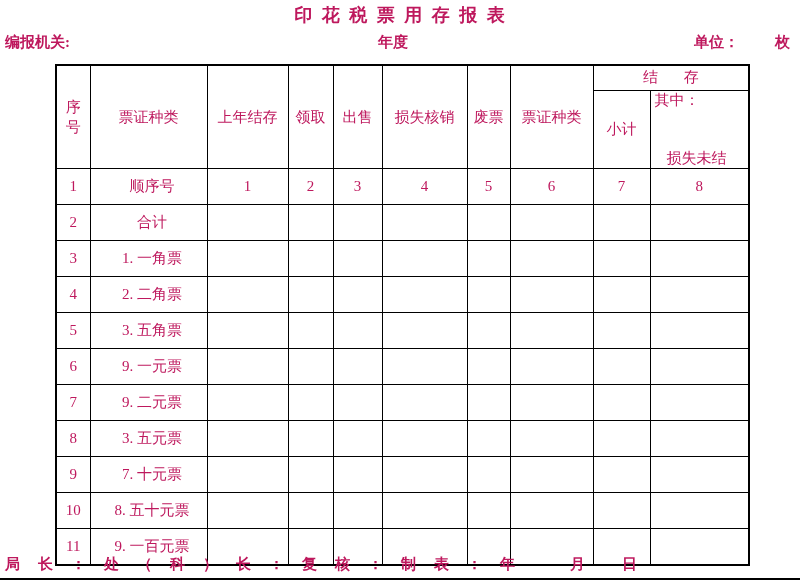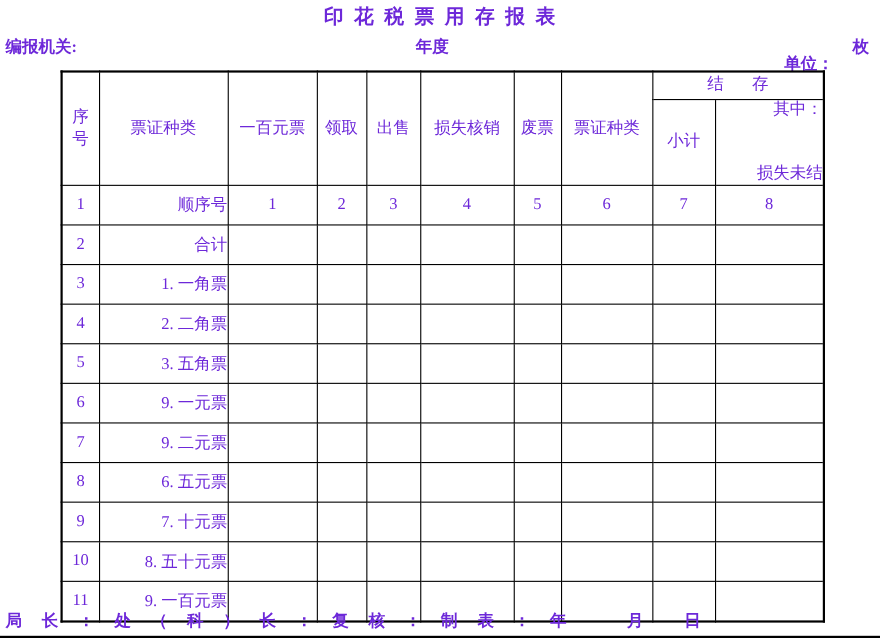--- a/index.html
+++ b/index.html
@@ -1,34 +1,34 @@
 <!DOCTYPE html>
 <html><head>
 <meta charset="utf-8">
 <style>
   * { margin:0; padding:0; box-sizing:border-box; }
   html,body { background:#ffffff; }
   .page {
     position:relative;
     width:800px; height:583px;
     background:#ffffff;
-    color:#6d28d9;
+    color:#be185d;
     font-family:"Liberation Serif","DejaVu Serif",serif;
     overflow:hidden;
   }
   .title {
     position:absolute; top:3px; left:0; right:0;
     text-align:center;
     font-size:18px; font-weight:bold;
     letter-spacing:1px; word-spacing:3px;
   }
   .meta { position:absolute; top:33px; left:0; right:0; height:22px; font-size:15px; font-weight:bold; }
   .meta-agency { position:absolute; left:5px; top:0; }
   .meta-year { position:absolute; left:378px; top:0; }
-  .meta-unit { position:absolute; left:694px; top:16px;margin-left:19px; }
+  .meta-unit { position:absolute; left:694px; top:0; }
   .meta-unit-value { position:absolute; left:775px; top:0; }
 
   .table-wrap { position:absolute; top:64px; left:55px; }
   table {
     border-collapse:collapse;
     table-layout:fixed;
     width:693px;
     font-size:15px;
   }
   th, td {
@@ -38,25 +38,25 @@
     text-align:center;
     overflow:hidden;
     white-space:nowrap;
   }
   table { border:2px solid #000; }
   thead th { line-height:1.25; }
   .h-group { height:25px; }
   .h-sub { height:45px; }
   .h-seq { white-space:pre-line; line-height:1.35; }
   .h-balance { word-spacing:22px; }
-  .h-including { text-align:right; padding-left:4px; }
+  .h-including { text-align:left; padding-left:4px; }
   .h-including .line2 { display:block; padding-left:12px;margin-top:40px; }
   tbody td { height:36px; }
   td.c-no { text-align:center; }
-  td.c-label { text-align:right; padding-left:7px; }
+  td.c-label { text-align:center; padding-left:7px; }
   td.c-val { text-align:center; }
 
   .footer {
     position:absolute; top:555px; left:5px;
     font-size:15px; font-weight:bold;
     white-space:nowrap;
   }
   .footer .sig { letter-spacing:18px; }
   .footer .gap { margin-left:37px; letter-spacing:0; }
   .bottom-rule {
@@ -90,21 +90,21 @@
         <col style="width:43px">
           <col style="width:83px">
           <col style="width:57px">
         <col style="width:99px">
       </colgroup>
       <thead>
         <tr>
           <th rowspan="2" class="h-seq">序
 号</th>
           <th rowspan="2">票证种类</th>
-          <th rowspan="2">一百元票</th>
+          <th rowspan="2">上年结存</th>
           <th rowspan="2">领取</th>
           <th rowspan="2">出售</th>
           <th rowspan="2">损失核销</th>
           <th rowspan="2">废票</th>
           <th rowspan="2">票证种类</th>
           <th colspan="2" class="h-group h-balance">结 存</th>
         </tr>
         <tr>
           <th class="h-sub">小计</th>
           <th class="h-sub h-including">
@@ -193,21 +193,21 @@
             <td class="c-val"></td>
             <td class="c-val"></td>
             <td class="c-val"></td>
             <td class="c-val"></td>
             <td class="c-val"></td>
             <td class="c-val"></td>
             <td class="c-val"></td>
           </tr>
           <tr>
             <td class="c-no">8</td>
-            <td class="c-label">6. 五元票</td>
+            <td class="c-label">3. 五元票</td>
             <td class="c-val"></td>
             <td class="c-val"></td>
             <td class="c-val"></td>
             <td class="c-val"></td>
             <td class="c-val"></td>
             <td class="c-val"></td>
             <td class="c-val"></td>
             <td class="c-val"></td>
           </tr>
           <tr>

